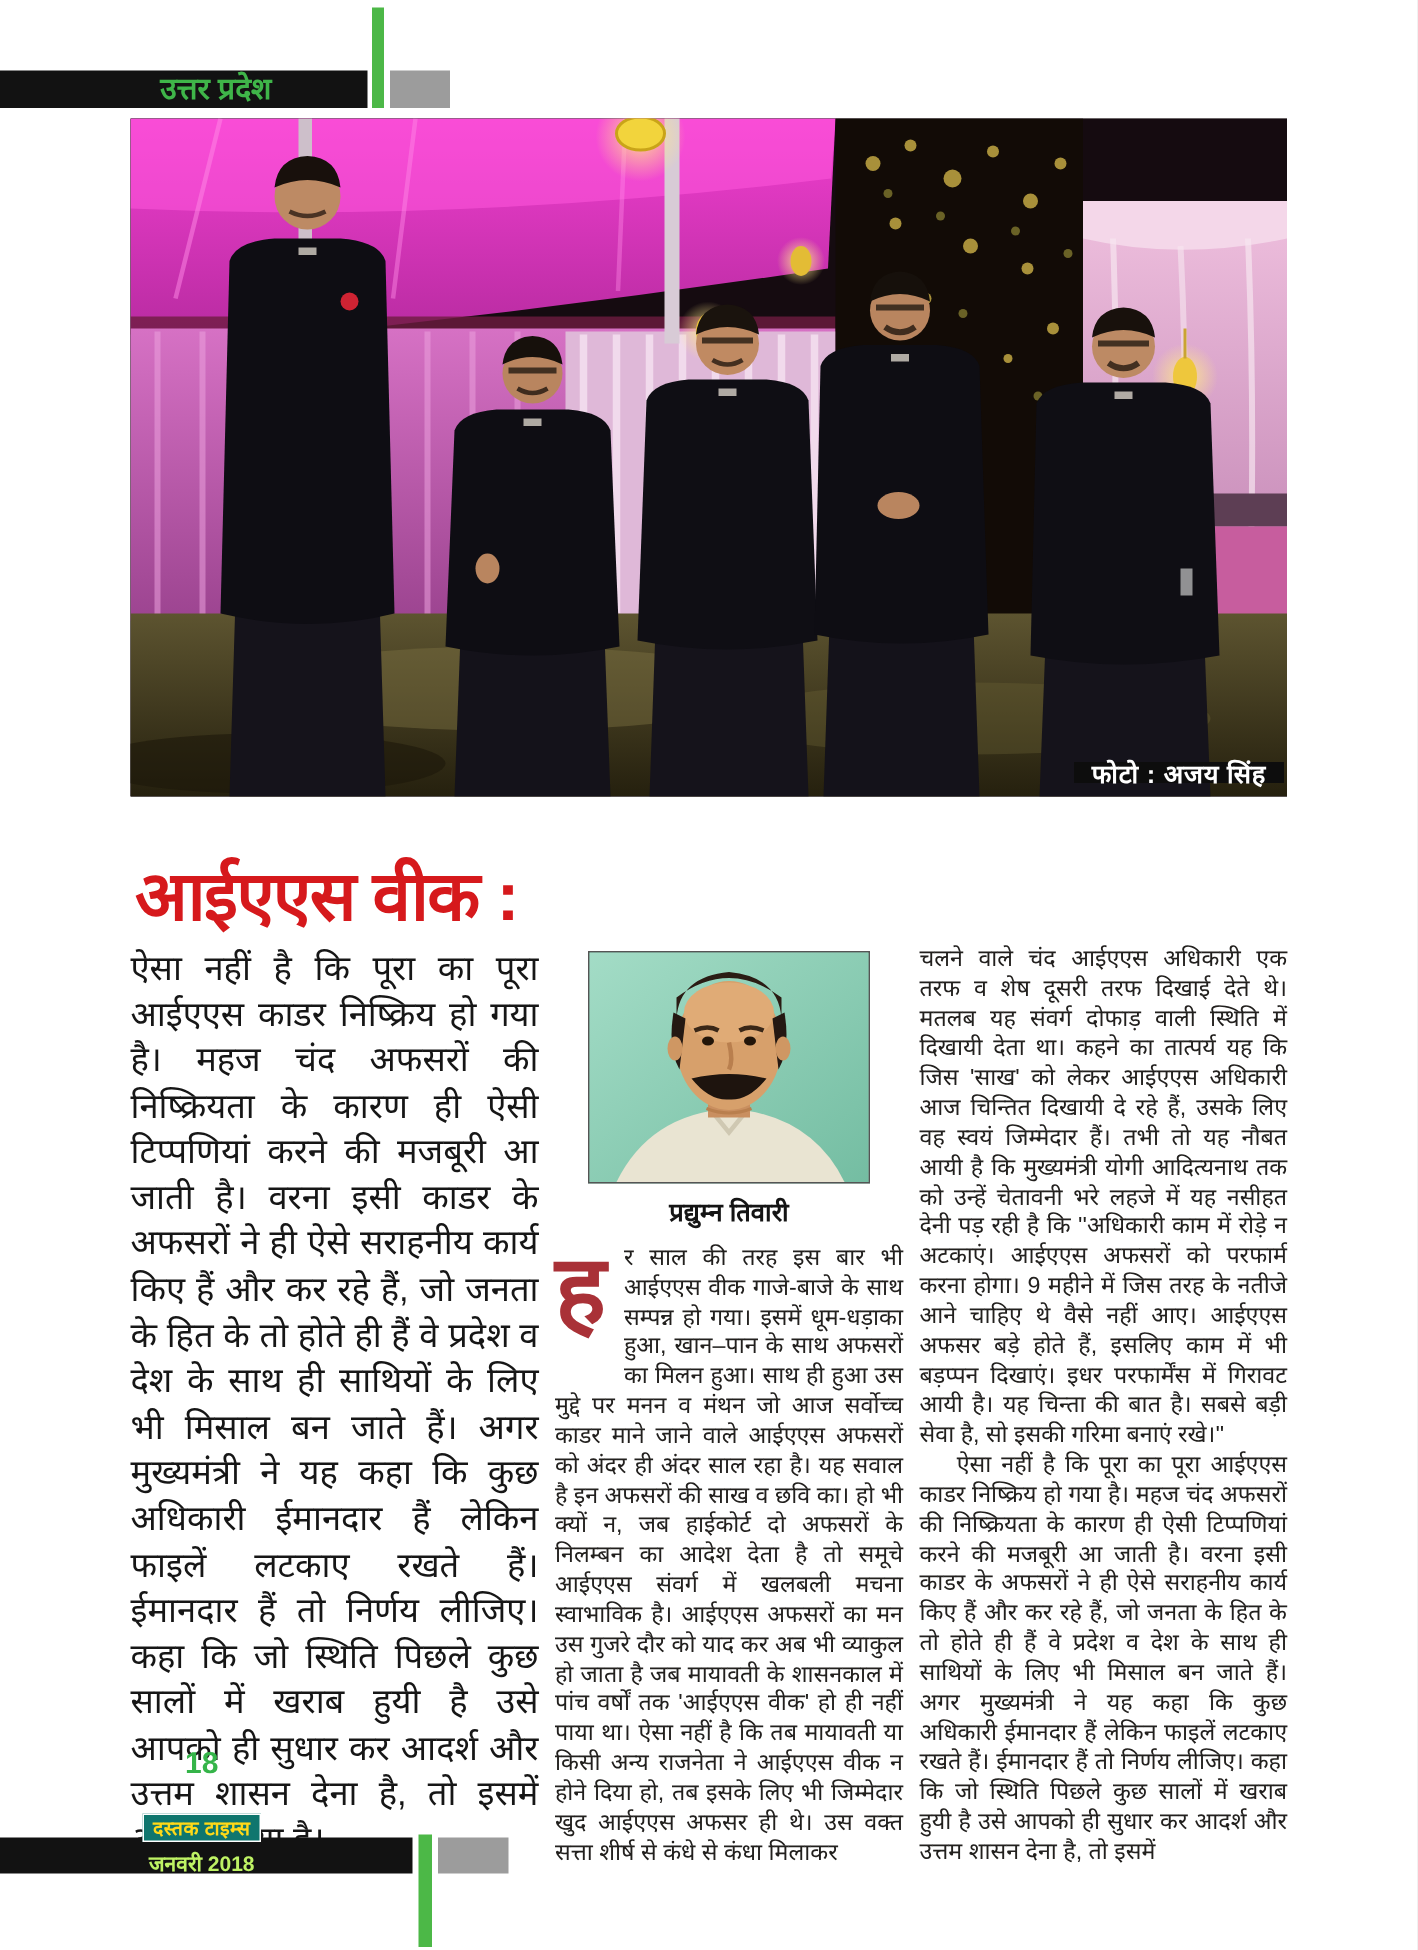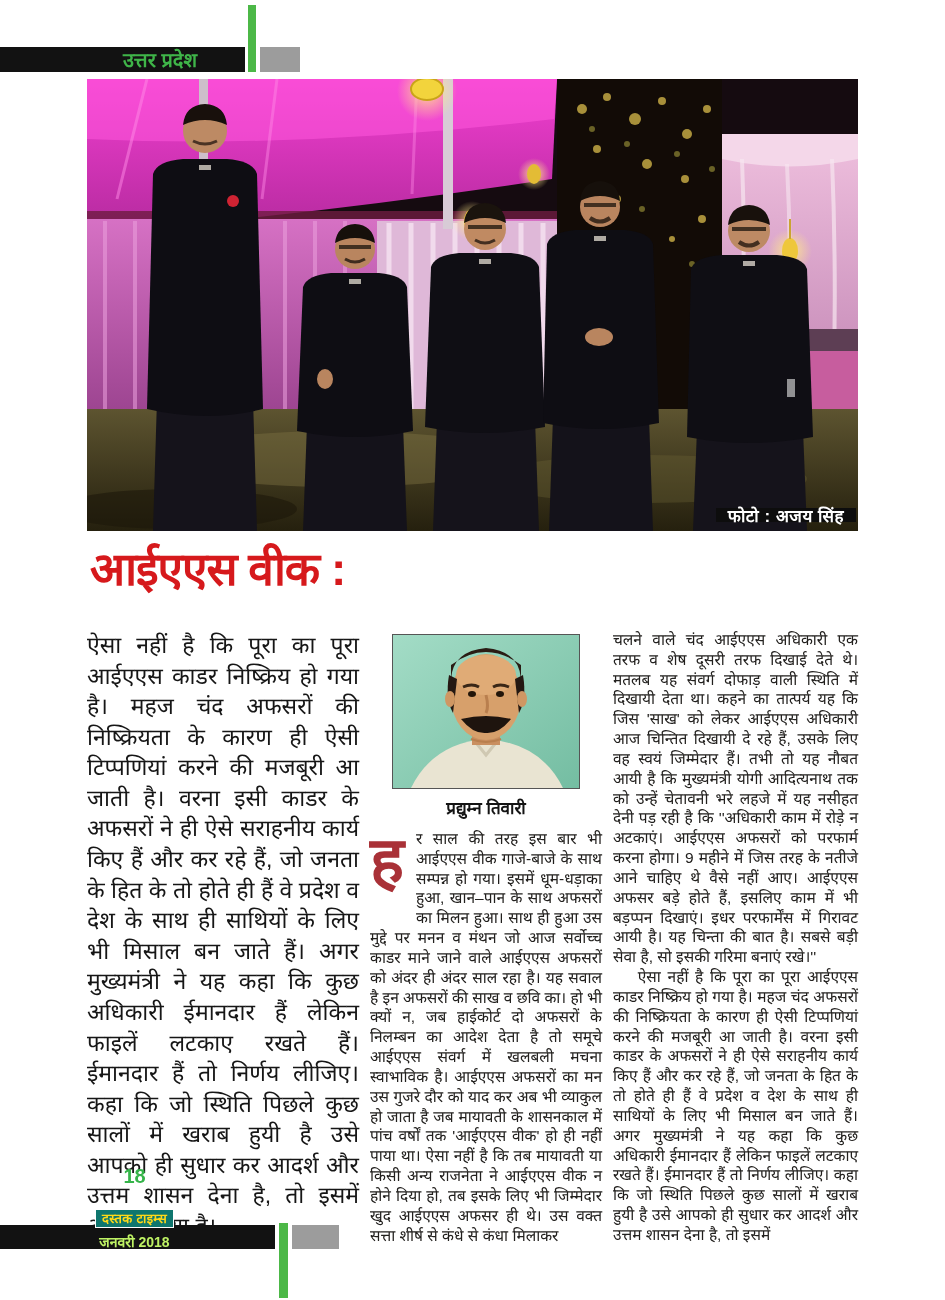--- a/index.html
+++ b/index.html
@@ -4,36 +4,36 @@
 <style>
   html,body{margin:0;padding:0;background:#e8e8e8;}
   *{box-sizing:border-box;}
   #page{
     position:relative;width:945px;height:1300px;background:#ffffff;
     font-family:"Liberation Sans","DejaVu Sans",sans-serif;color:#1d1d1b;
     overflow:hidden;margin:0 auto;
   }
   
   .top-bar{position:absolute;left:0;top:47px;width:245px;height:25px;background:#121212;
-    display:flex;align-items:center;justify-content:flex-end;padding-right:48px;}
+    display:flex;align-items:center;justify-content:flex-end;padding-right:64px;}
   .top-bar .label{color:#3fb549;font-size:20px;font-weight:bold;line-height:1;}
   .green-bar-top{position:absolute;left:248px;top:5px;width:8px;height:67px;background:#4cb847;}
   .gray-box-top{position:absolute;left:260px;top:47px;width:40px;height:25px;background:#9c9c9c;}
 
   
   .photo-wrap{position:absolute;left:87px;top:79px;width:771px;height:452px;background:#140a0d;}
   .photo-wrap svg{display:block;width:100%;height:100%;}
   .photo-credit{position:absolute;right:2px;bottom:9px;height:14px;background:#0d0d0d;
     color:#ffffff;font-size:17px;font-weight:bold;display:flex;align-items:center;
     padding:0 12px;letter-spacing:.5px;}
 
   
   .headline{position:absolute;left:90px;top:546px;width:771px;height:74px;
-    display:flex;align-items:flex-start;white-space:nowrap;
-    font-weight:bold;font-size:46px;letter-spacing:-1px;line-height:1;flex-direction:column;}
+    display:flex;align-items:flex-end;white-space:nowrap;
+    font-weight:bold;font-size:46px;letter-spacing:-1px;line-height:1;}
   .headline .hl-red{color:#d6191c;}
   .headline .hl-black{color:#161616;margin-left:12px;}
 
   
   .col{position:absolute;text-align:justify;}
   #col-left{left:87px;top:630px;width:272px;font-size:23px;line-height:1.33;color:#161616;}
   #col-mid{left:370px;top:632px;width:232px;}
   #col-right{left:613px;top:630px;width:245px;}
   .body-txt{font-size:15.5px;line-height:1.28;color:#22201e;text-align:justify;}
   #col-right .body-txt.p2{text-indent:1.6em;margin-top:0;}

